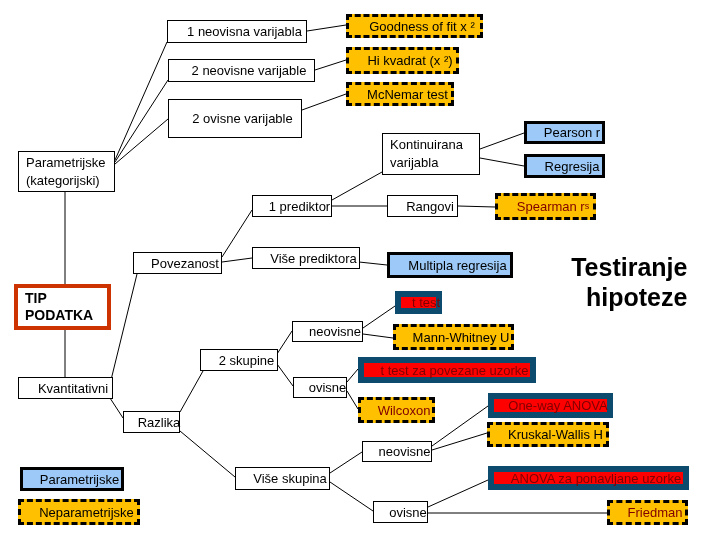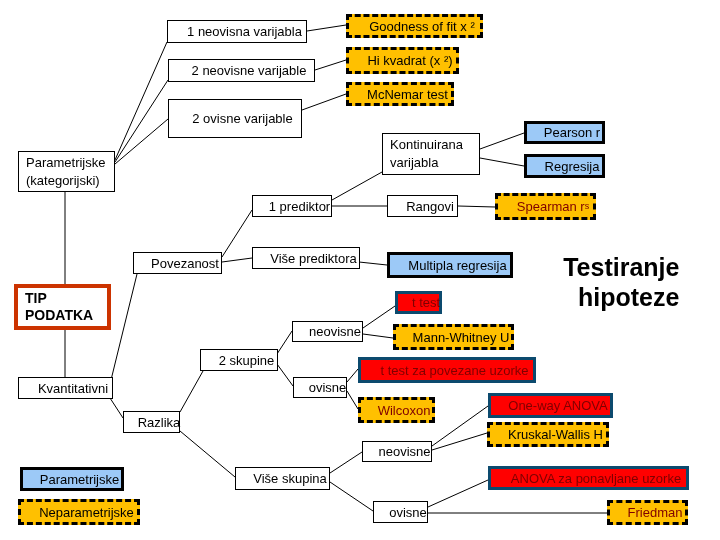--- a/index.html
+++ b/index.html
@@ -17,34 +17,34 @@
   #edges{position:absolute;left:0;top:0;z-index:0;}
   #edges line{stroke:#000;stroke-width:1;}
   .node{
     position:absolute;z-index:1;box-sizing:border-box;
     display:flex;align-items:center;justify-content:center;
     font-size:13px;color:#000;white-space:nowrap;line-height:15px;padding-left:15px;
   }
   .white{background:#fff;border:1px solid #000;}
   .orange{background:var(--orange);border:3px dashed #000;}
   .blue{background:var(--blue);border:3px solid #000;}
-  .red{background:var(--red);border:3px solid #0c4a6e;color:var(--redtext);}
+  .red{background:var(--red);border:6px solid #0c4a6e;color:var(--redtext);}
   .darkred{color:var(--redtext);}
   .two-line{flex-direction:column;align-items:flex-start;justify-content:center;padding-left:7px;line-height:18px;}
   .tip{
     background:#fff;border:4px solid var(--tipborder);
     flex-direction:column;align-items:flex-start;justify-content:center;
     padding-left:7px;font-weight:bold;font-size:14px;line-height:17px;color:#000;
   }
   .sub{font-size:9px;vertical-align:sub;line-height:9px;}
   #main-title{
     position:absolute;left:556px;top:252px;z-index:1;
     font-size:25px;font-weight:bold;color:#000;line-height:30px;white-space:nowrap;text-align:right;
   }
-  #main-title .l2{margin-left:22px;}
+  #main-title .l2{margin-left:30px;}
 </style>
 </head>
 <body>
 
 <div id="canvas">
 
   <svg id="edges" width="720" height="540">
     <line x1="115" y1="160" x2="167" y2="42"></line>
     <line x1="115" y1="162" x2="168" y2="80"></line>
     <line x1="115" y1="164" x2="168" y2="119"></line>

